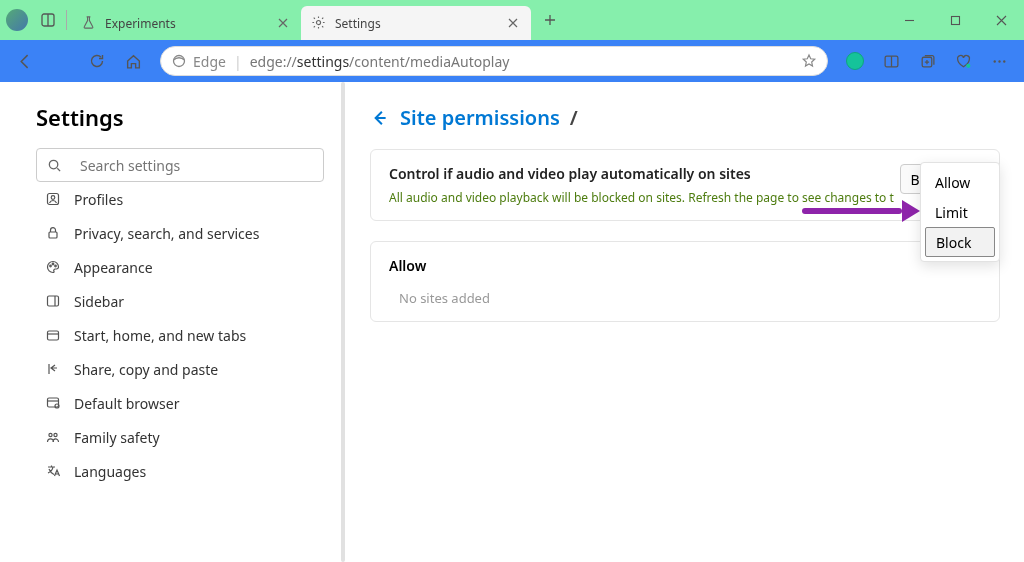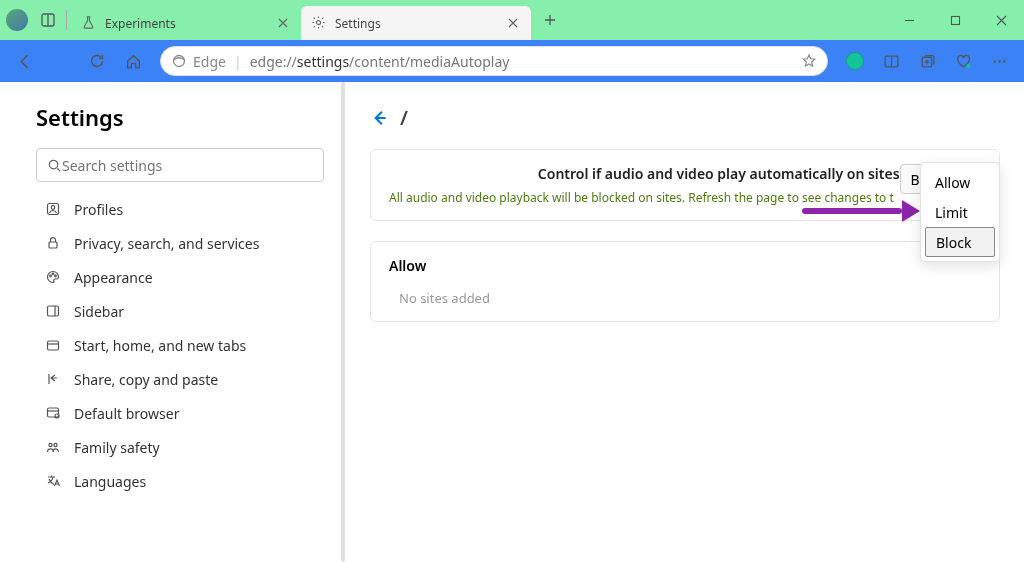--- a/index.html
+++ b/index.html
@@ -30,42 +30,42 @@
   .addr .url .bold { color: #333; }
   .addr .star { margin-left: auto; color: #888; }
   .tool-grammarly { width:18px;height:18px;border-radius:50%;background:#15c39a;border:1px solid #0ea57f; }
 
   
   .content { display: flex; height: calc(100% - 82px); background:#fff; }
 
   
   .sidebar { width: 340px; padding: 20px 16px 0 36px; overflow:hidden; }
   .settings-title { font-size: 22px; font-weight: 600; margin-bottom: 16px; }
-  .search-box { display: flex; align-items: center; height: 34px; border: 1px solid #ccc; border-radius: 4px; padding: 0 10px; margin-bottom: 10px; gap: 0; color:#666; }
+  .search-box { display: flex; align-items: center; height: 34px; border: 1px solid #ccc; border-radius: 4px; padding: 0 10px; gap: 18px; color:#666; }
   .search-box input { border: none; outline: none; font-size: 14px; flex: 1; color:#333; }
   .nav { list-style: none; }
   .nav li { display: flex; align-items: center; height: 34px; font-size: 14px; color: #333; gap: 12px; padding: 0 8px; border-radius: 4px; position:relative; }
   .nav li .nav-ico { width: 18px; height: 18px; color: #555; flex-shrink:0; display:flex;align-items:center;justify-content:center; }
   .nav li.active { background: #ededed; font-weight: 400; }
   .nav li.active::before { content:""; position:absolute; left:-6px; top:6px; bottom:6px; width:3px; background:#0078d4; border-radius:2px; }
 
   .divider { width: 6px; flex-shrink:0; display:flex; justify-content:center; }
   .divider::before { content:""; width:4px; height:100%; background:#e1e1e1; border-radius:2px; }
 
   
   .main { flex: 1; padding: 22px 24px 0 24px; overflow: auto; position:relative; }
   .crumb { display: flex; align-items: center; gap: 10px; font-size: 20px; margin-bottom: 18px; }
   .crumb .back { color:#555; }
   .crumb-link { color: #0078d4; font-weight:600; }
   .crumb-sep { color: #444; font-weight:600; }
   .crumb-leaf { color: #222; font-weight:600; }
 
   .card { border: 1px solid #e5e5e5; border-radius: 6px; padding: 14px 18px; margin-bottom: 20px; background:#fff; }
   .card .card-row { display:flex; align-items:flex-start; }
-  .card-title { font-weight:600; font-size:14px; color:#222; margin-bottom:6px;text-align:right; }
+  .card-title { font-weight:600; font-size:14px; color:#222; margin-bottom:6px; }
   .card-desc { font-size:12px; color:#4d7c0f; }
   .select-btn { margin-left:auto; border:1px solid #ccc; border-radius:4px; height:30px; padding:0 10px; display:flex; align-items:center; gap:12px; font-size:14px; background:#fafafa; }
 
   .dropdown { position:absolute; right:24px; top:80px; width:80px; background:#fff; border:1px solid #e2e2e2; box-shadow:0 4px 14px rgba(0,0,0,0.12); border-radius:4px; padding:4px; z-index:10; }
   .dropdown .opt { height:30px; display:flex; align-items:center; padding:0 10px; font-size:14px; border-radius:2px; }
   .dropdown .opt.sel { border:1px solid #888; background:#f2f2f2; }
 
   .section-title { font-weight:600; font-size:14px; margin-bottom:14px; }
   .empty { font-size:13px; color:#999; padding-left:10px; }
 
@@ -312,20 +312,21 @@
 
   <div class="divider"></div>
 
   <div class="main">
     <div class="crumb">
       <span class="back">
           <svg width="20" height="20" viewBox="0 0 16 16" fill="none" stroke="#0078d4" stroke-width="1.6">
             <path d="M9.5 3L4.5 8l5 5M4.5 8h8"></path>
           </svg>
         </span>
+      <span class="crumb-link">Site permissions</span>
       <span class="crumb-sep">/</span>
     </div>
 
     <div class="card">
       <div class="card-row">
         <div style="flex:1;">
           <div class="card-title">Control if audio and video play automatically on sites</div>
           <div class="card-desc">All audio and video playback will be blocked on sites. Refresh the page to see changes to t</div>
         </div>
         <div class="select-btn">

